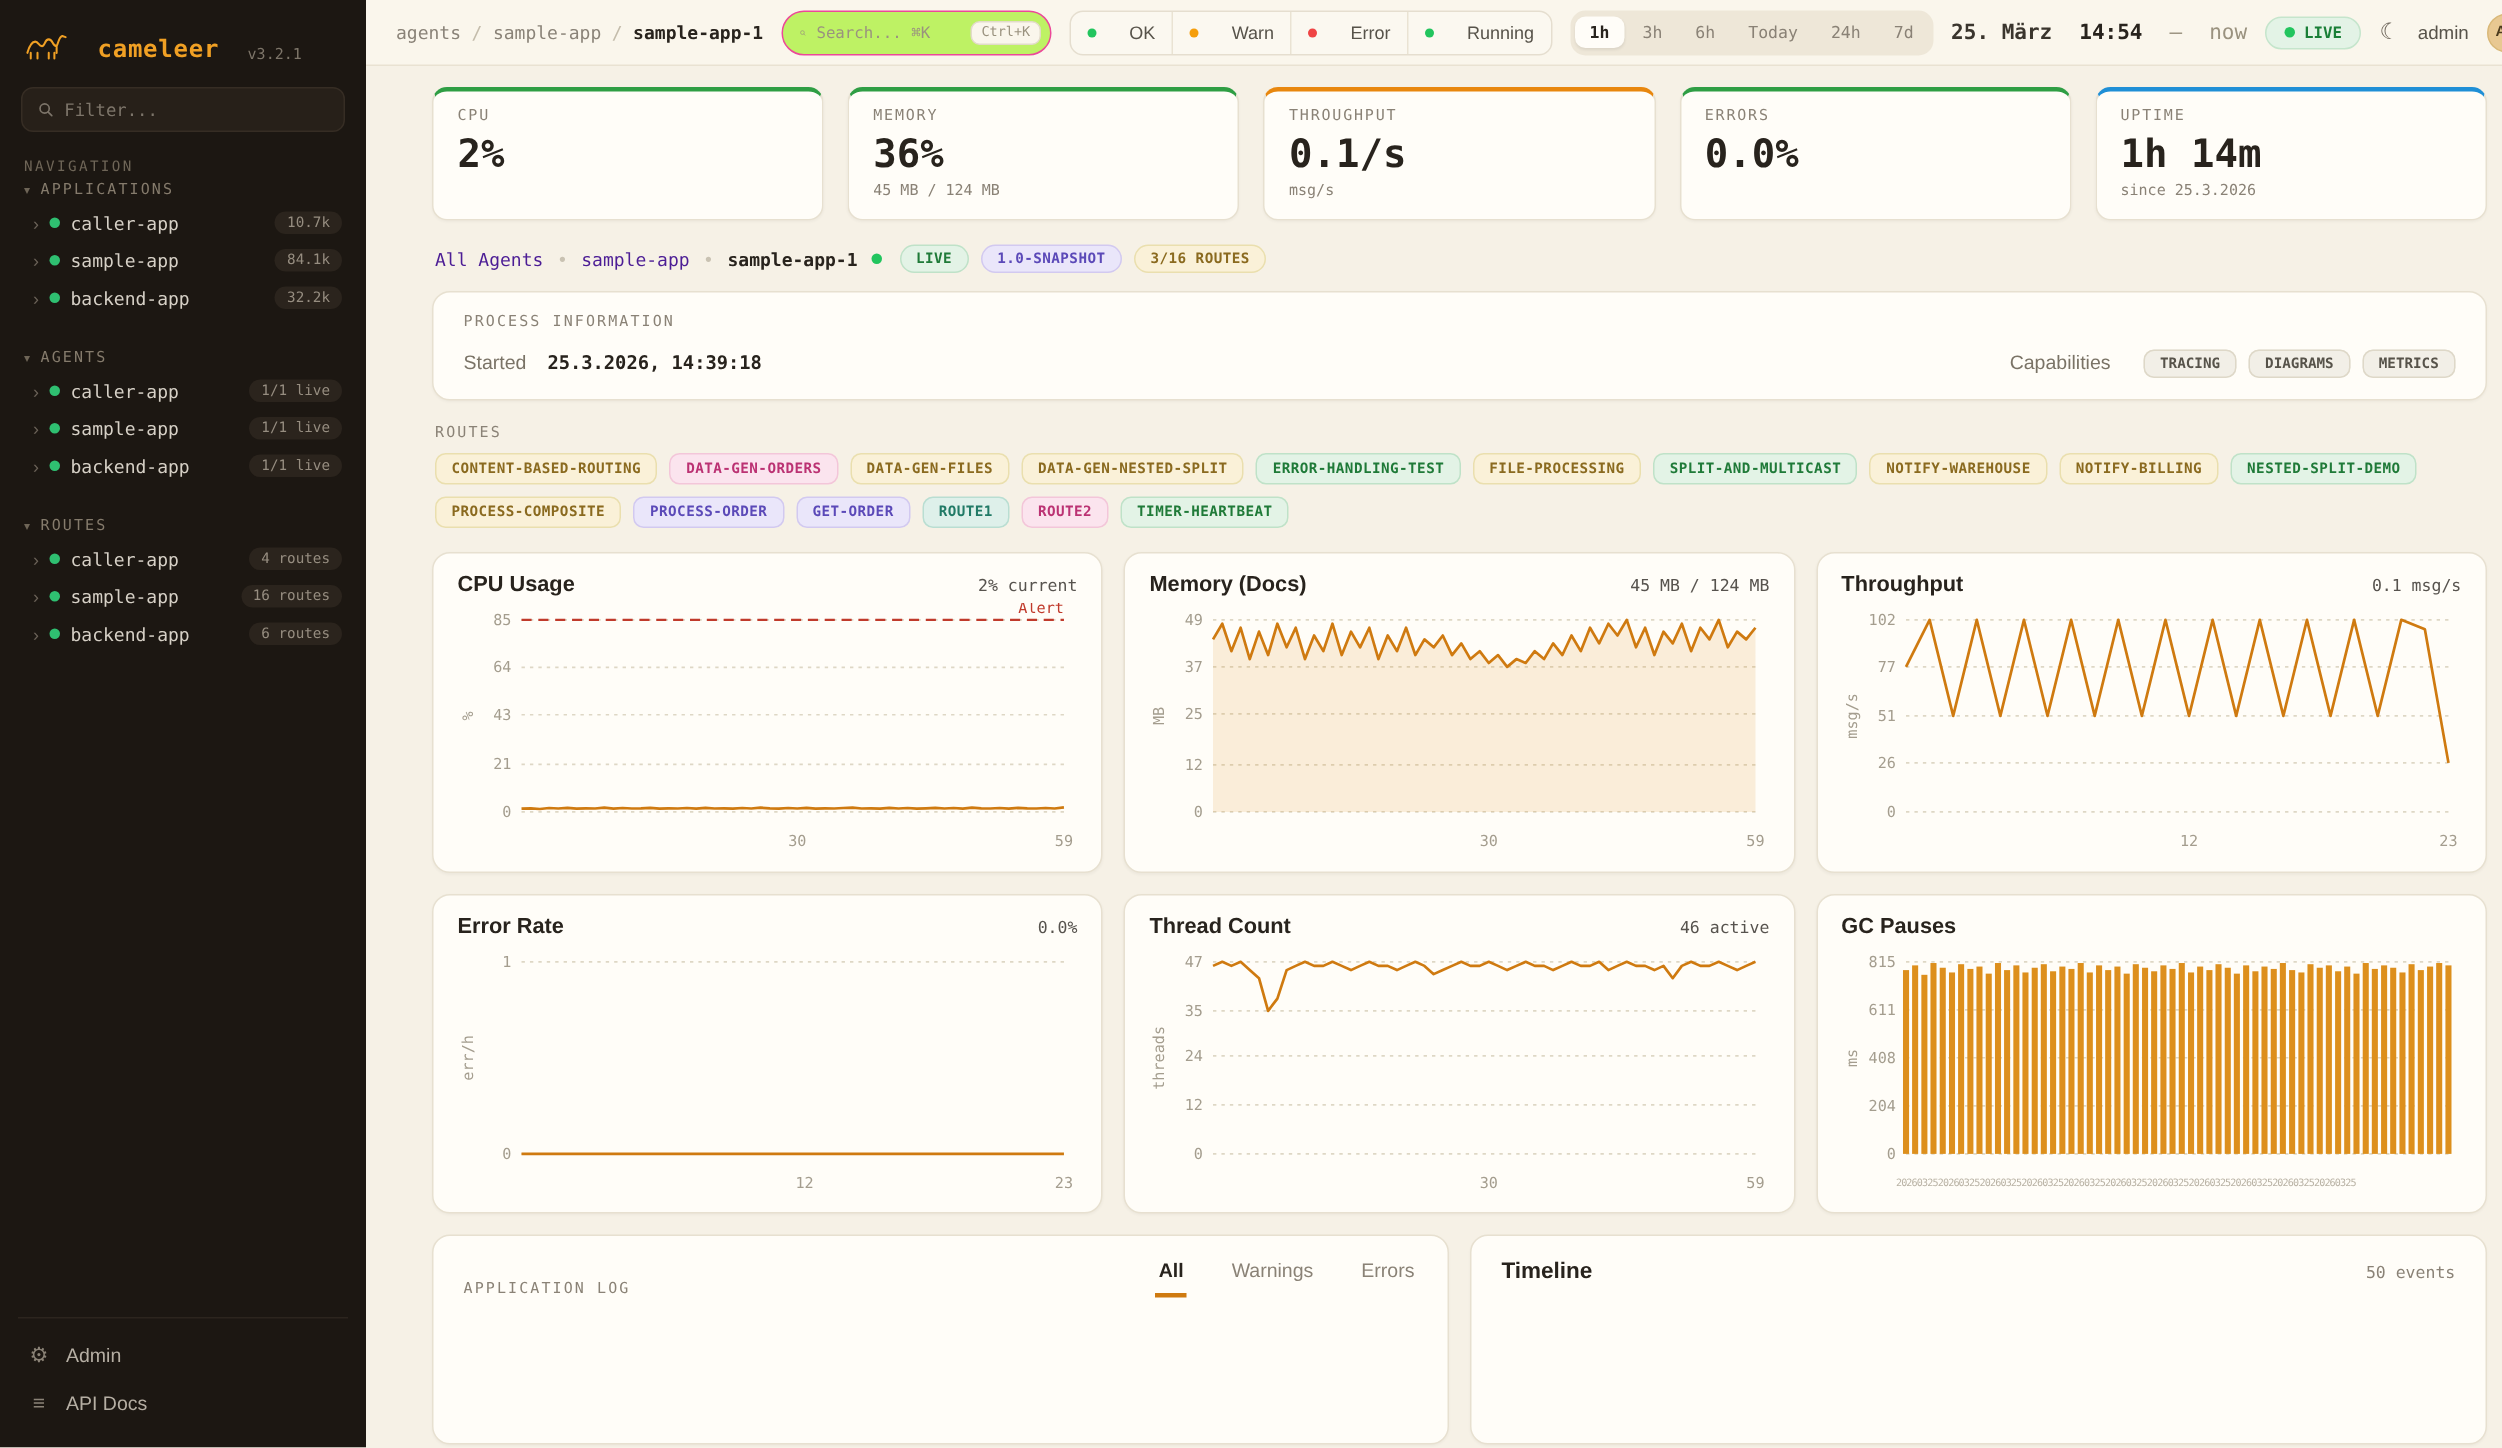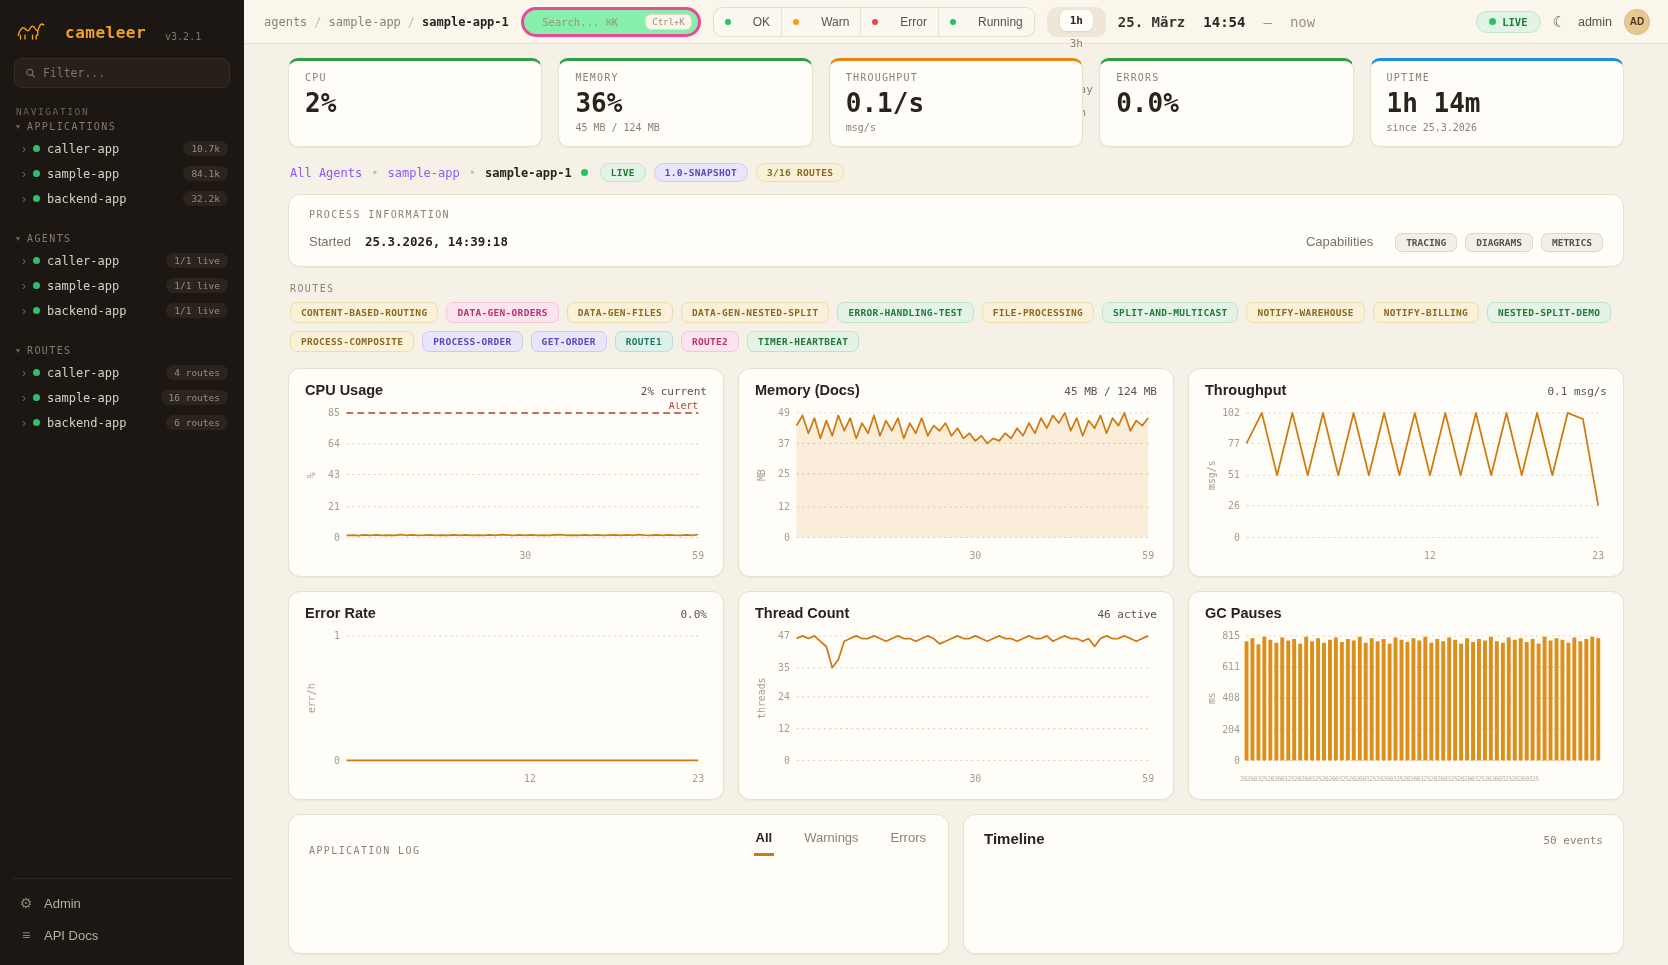--- a/index.html
+++ b/index.html
@@ -38,29 +38,29 @@
   .foot-item{display:flex;align-items:center;gap:10px;color:#b5aea3;font-size:13px;padding:6px 6px;border-radius:7px;cursor:pointer;}
   .foot-icon{color:#8a8276;font-size:14px;width:16px;text-align:center;}
 
   
   .main{flex:1;display:flex;flex-direction:column;height:100%;}
   .topbar{height:44px;min-height:44px;background:var(--topbar);border-bottom:1px solid #e9e2d2;display:flex;align-items:center;gap:12px;padding:0 18px 0 20px;}
   .breadcrumb{font-family:var(--mono);font-size:12px;display:flex;gap:7px;align-items:center;white-space:nowrap;}
   .bc-link{color:#8a8378;cursor:pointer;}
   .bc-sep{color:#c4bcab;}
   .bc-current{color:var(--ink);font-weight:bold;}
-  .search{display:flex;align-items:center;gap:7px;background:#86efac;border:3px solid #ec4899;border-radius:999px;height:30px;padding:0 6px 0 11px;width:180px;}
+  .search{display:flex;align-items:center;gap:7px;background:#bef264;border:1px solid #ec4899;border-radius:999px;height:30px;padding:0 6px 0 11px;width:180px;}
   .search-input{border:none;outline:none;background:transparent;font-family:var(--mono);font-size:10.5px;color:#6d665a;width:96px;}
   .search-input::placeholder{color:#9a927f;}
   .kbd{font-family:var(--mono);font-size:9px;color:#9a927f;border:1px solid #e2dbc9;border-radius:6px;padding:2px 6px;background:#faf6ec;}
   .seg{display:flex;align-items:stretch;background:#fbf8f0;border:1px solid #e5decf;border-radius:9px;overflow:hidden;height:30px;}
   .seg-item{display:flex;align-items:center;gap:22px;padding:0 11px;font-size:12px;color:#57534a;cursor:pointer;}
   .seg-item + .seg-item{border-left:1px solid #eae3d3;}
   .seg-item .dot{width:6px;height:6px;}
-  .ranges{display:flex;background:#eee7d8;border-radius:10px;padding:3px;gap:2px;height:30px;align-items:center;flex-direction:column;}
+  .ranges{display:flex;background:#eee7d8;border-radius:10px;padding:3px;gap:2px;height:30px;align-items:center;}
   .range-btn{border:none;background:transparent;font-family:var(--mono);font-size:11px;color:#8a8276;padding:4px 10px;border-radius:7px;cursor:pointer;}
   .range-btn.active{background:#fffdf8;color:var(--ink);font-weight:bold;box-shadow:0 1px 2px rgba(0,0,0,.08);}
   .datetime{font-family:var(--mono);font-size:14px;display:flex;gap:18px;align-items:center;white-space:nowrap;}
   .dt-date{font-weight:bold;color:#3a352d;}
   .dt-time{font-weight:bold;color:var(--ink);}
   .dt-sep,.dt-now{color:#9a927f;}
   .live-chip{margin-left:auto;display:flex;align-items:center;gap:6px;background:#e3f3e6;border:1px solid #c5e5cc;border-radius:999px;padding:4px 12px;font-family:var(--mono);font-size:10.5px;font-weight:bold;color:#1a7f37;cursor:pointer;}
   .green-dot{width:7px;height:7px;border-radius:50%;background:#22c55e;display:inline-block;}
   .icon-btn{border:none;background:transparent;font-size:15px;color:#6b6459;cursor:pointer;line-height:1;}
   .user-name{font-size:12.5px;color:#57534a;}
@@ -68,21 +68,21 @@
 
   
   .content{flex:1;overflow:hidden;padding:14px 44px 0;}
   .stats{display:grid;grid-template-columns:repeat(5,1fr);gap:16px;margin-bottom:16px;}
   .stat-card{background:var(--card);border:1px solid var(--border);border-top:3px solid #2f9e44;border-radius:10px;padding:11px 16px 13px;box-shadow:0 1px 2px rgba(0,0,0,.04);}
   .stat-label{font-family:var(--mono);font-size:10px;letter-spacing:1.2px;color:var(--muted);}
   .stat-value{font-family:var(--mono);font-weight:bold;font-size:26px;color:var(--ink);margin-top:5px;}
   .stat-sub{font-family:var(--mono);font-size:10px;color:var(--muted);margin-top:4px;}
   .ctx-row{display:flex;align-items:center;gap:12px;margin:0 0 12px 2px;}
   .ctx-crumbs{display:flex;align-items:center;gap:9px;font-family:var(--mono);font-size:12px;}
-  .ctx-link{color:#8b5cf6;cursor:pointer;}
+  .ctx-link{color:#4c1d95;cursor:pointer;}
   .ctx-sep{color:#c9c2b2;}
   .ctx-current{color:var(--ink);font-weight:bold;}
   .ctx-badges{display:flex;gap:8px;align-items:center;}
   .pill{font-family:var(--mono);font-size:9.5px;font-weight:bold;letter-spacing:.3px;padding:3px 10px;border-radius:999px;border:1px solid transparent;white-space:nowrap;}
   .pill.green{background:#e3f3e6;border-color:#bfe2c8;color:#1f7a38;}
   .pill.purple{background:#eae6fa;border-color:#d2c9f0;color:#5b49b8;}
   .pill.yellow{background:#faf1d8;border-color:#eadfae;color:#8a6a1f;}
   .pill.pink{background:#fbe4ee;border-color:#f3c6d9;color:#bb3273;}
   .pill.teal{background:#def0ea;border-color:#b9ded2;color:#217a66;}
   .card{background:var(--card);border:1px solid var(--border);border-radius:12px;box-shadow:0 1px 2px rgba(0,0,0,.04);}

